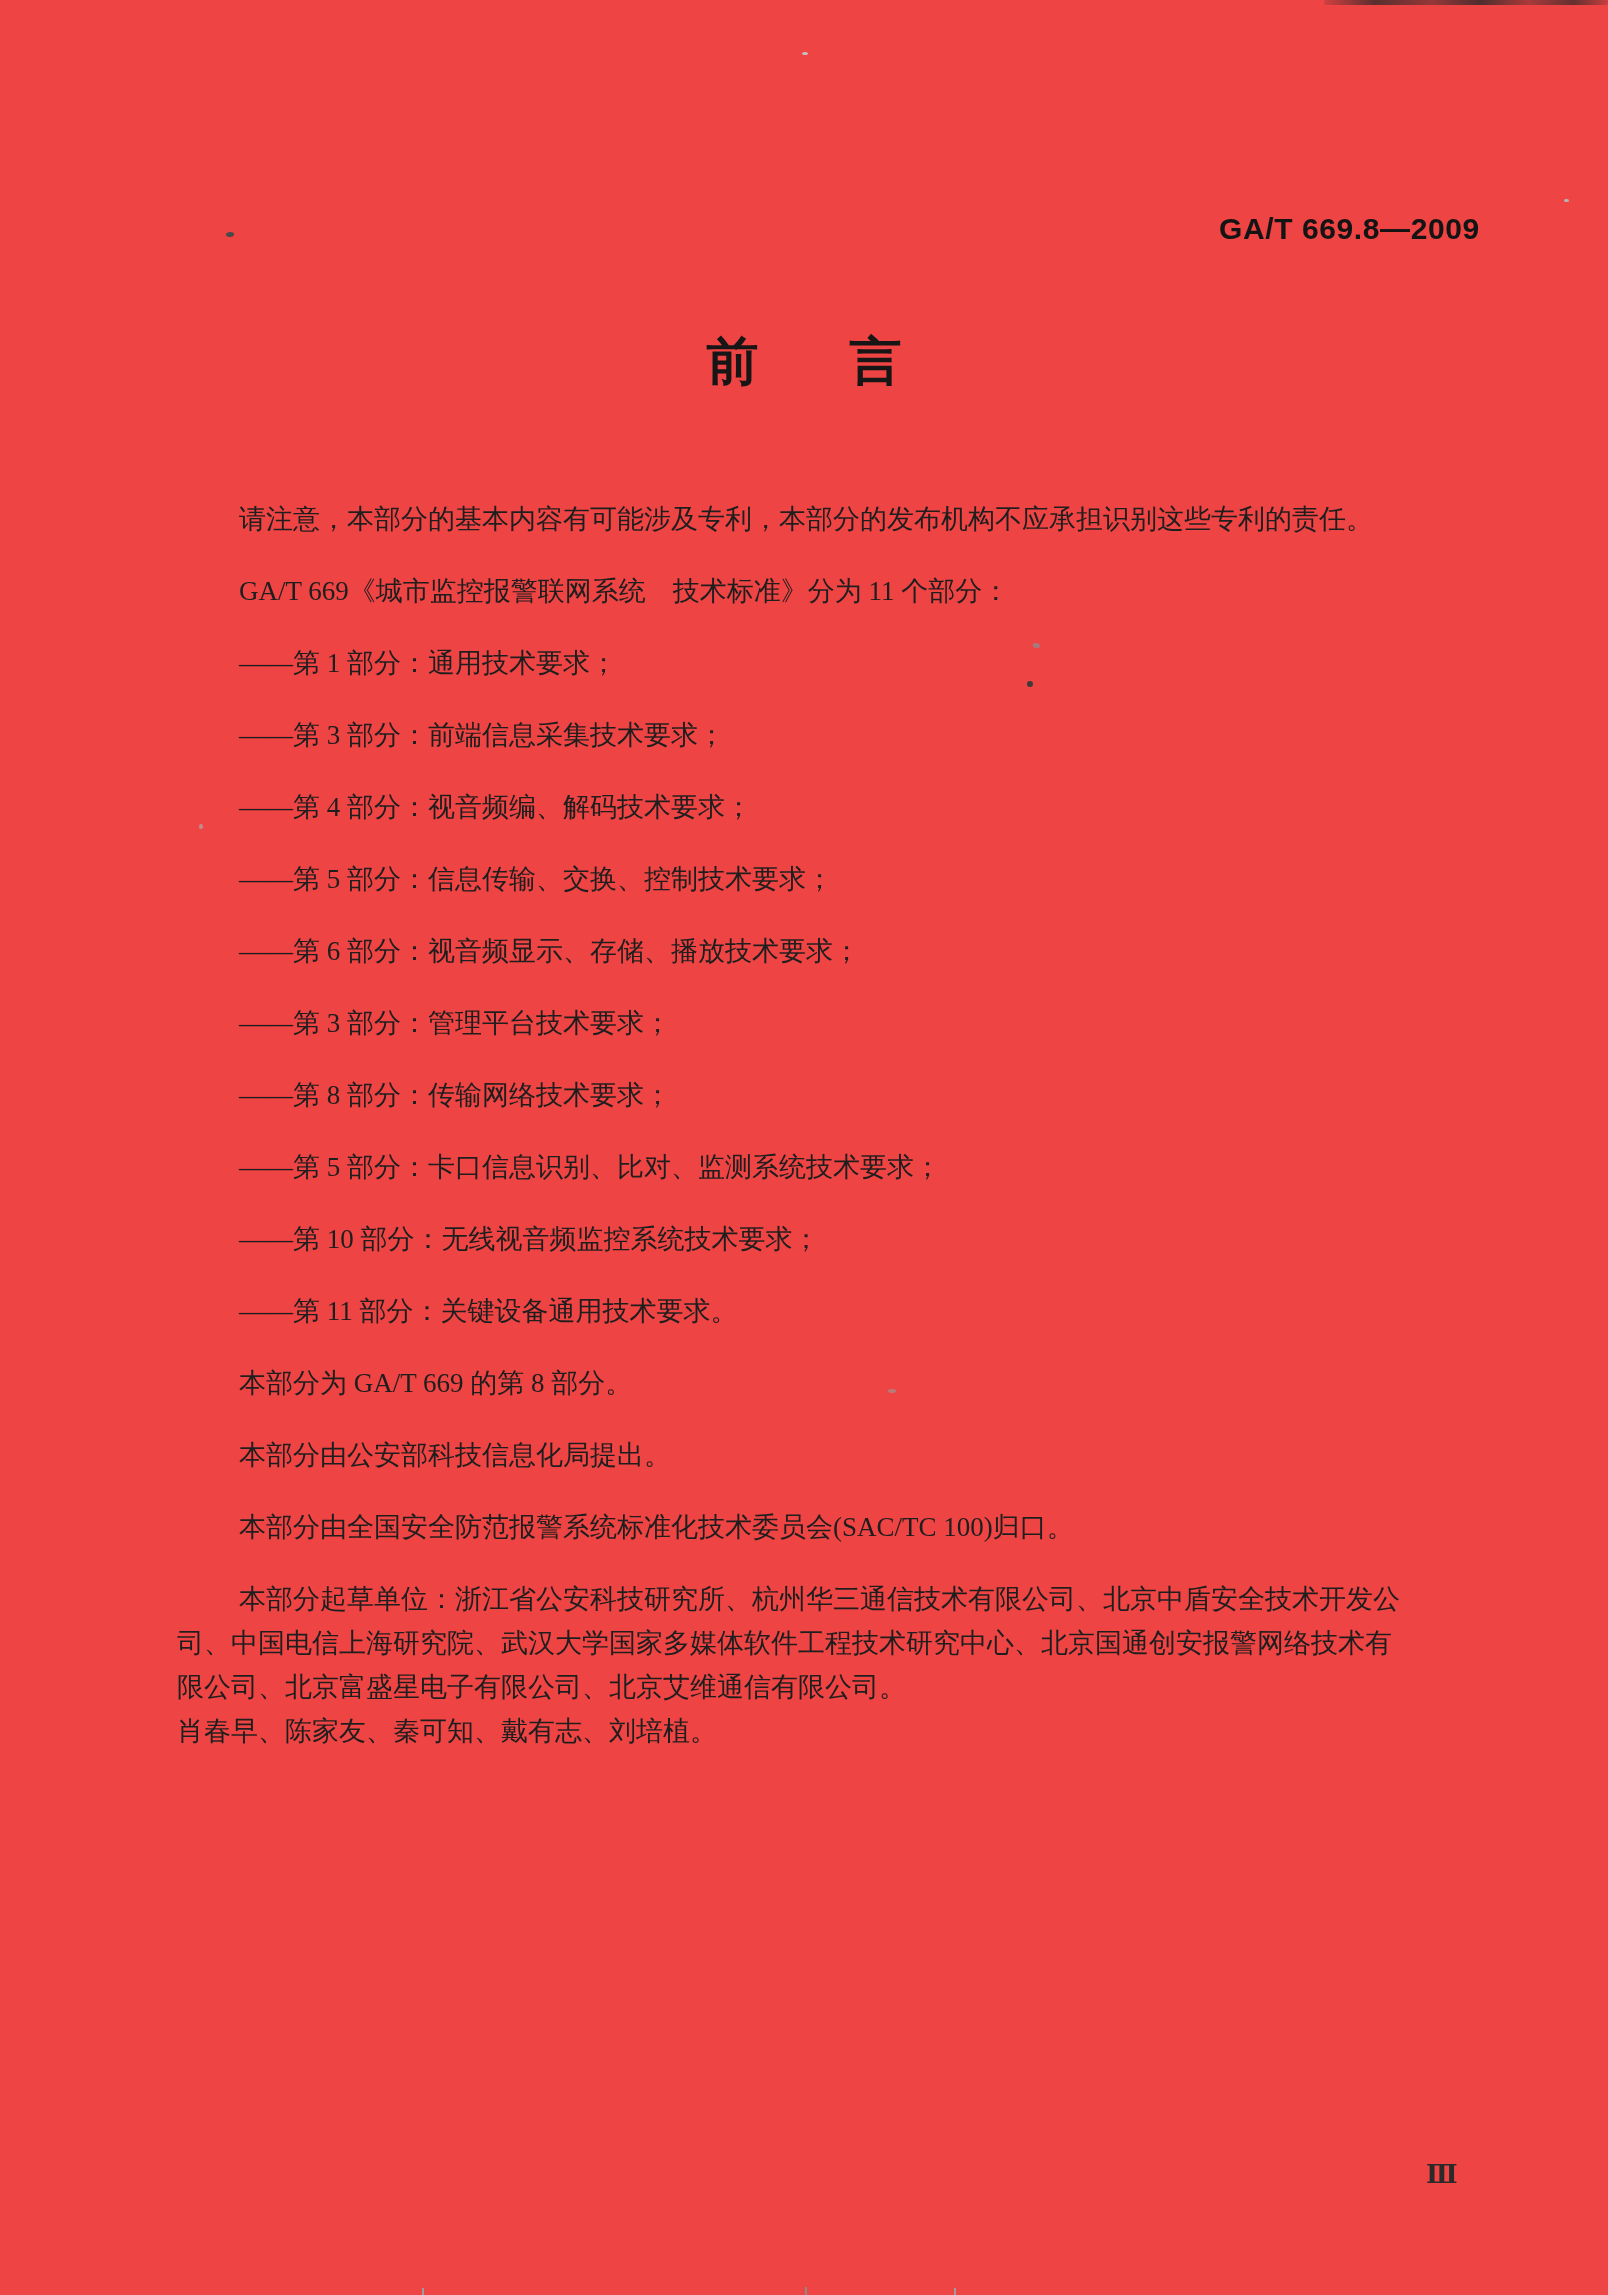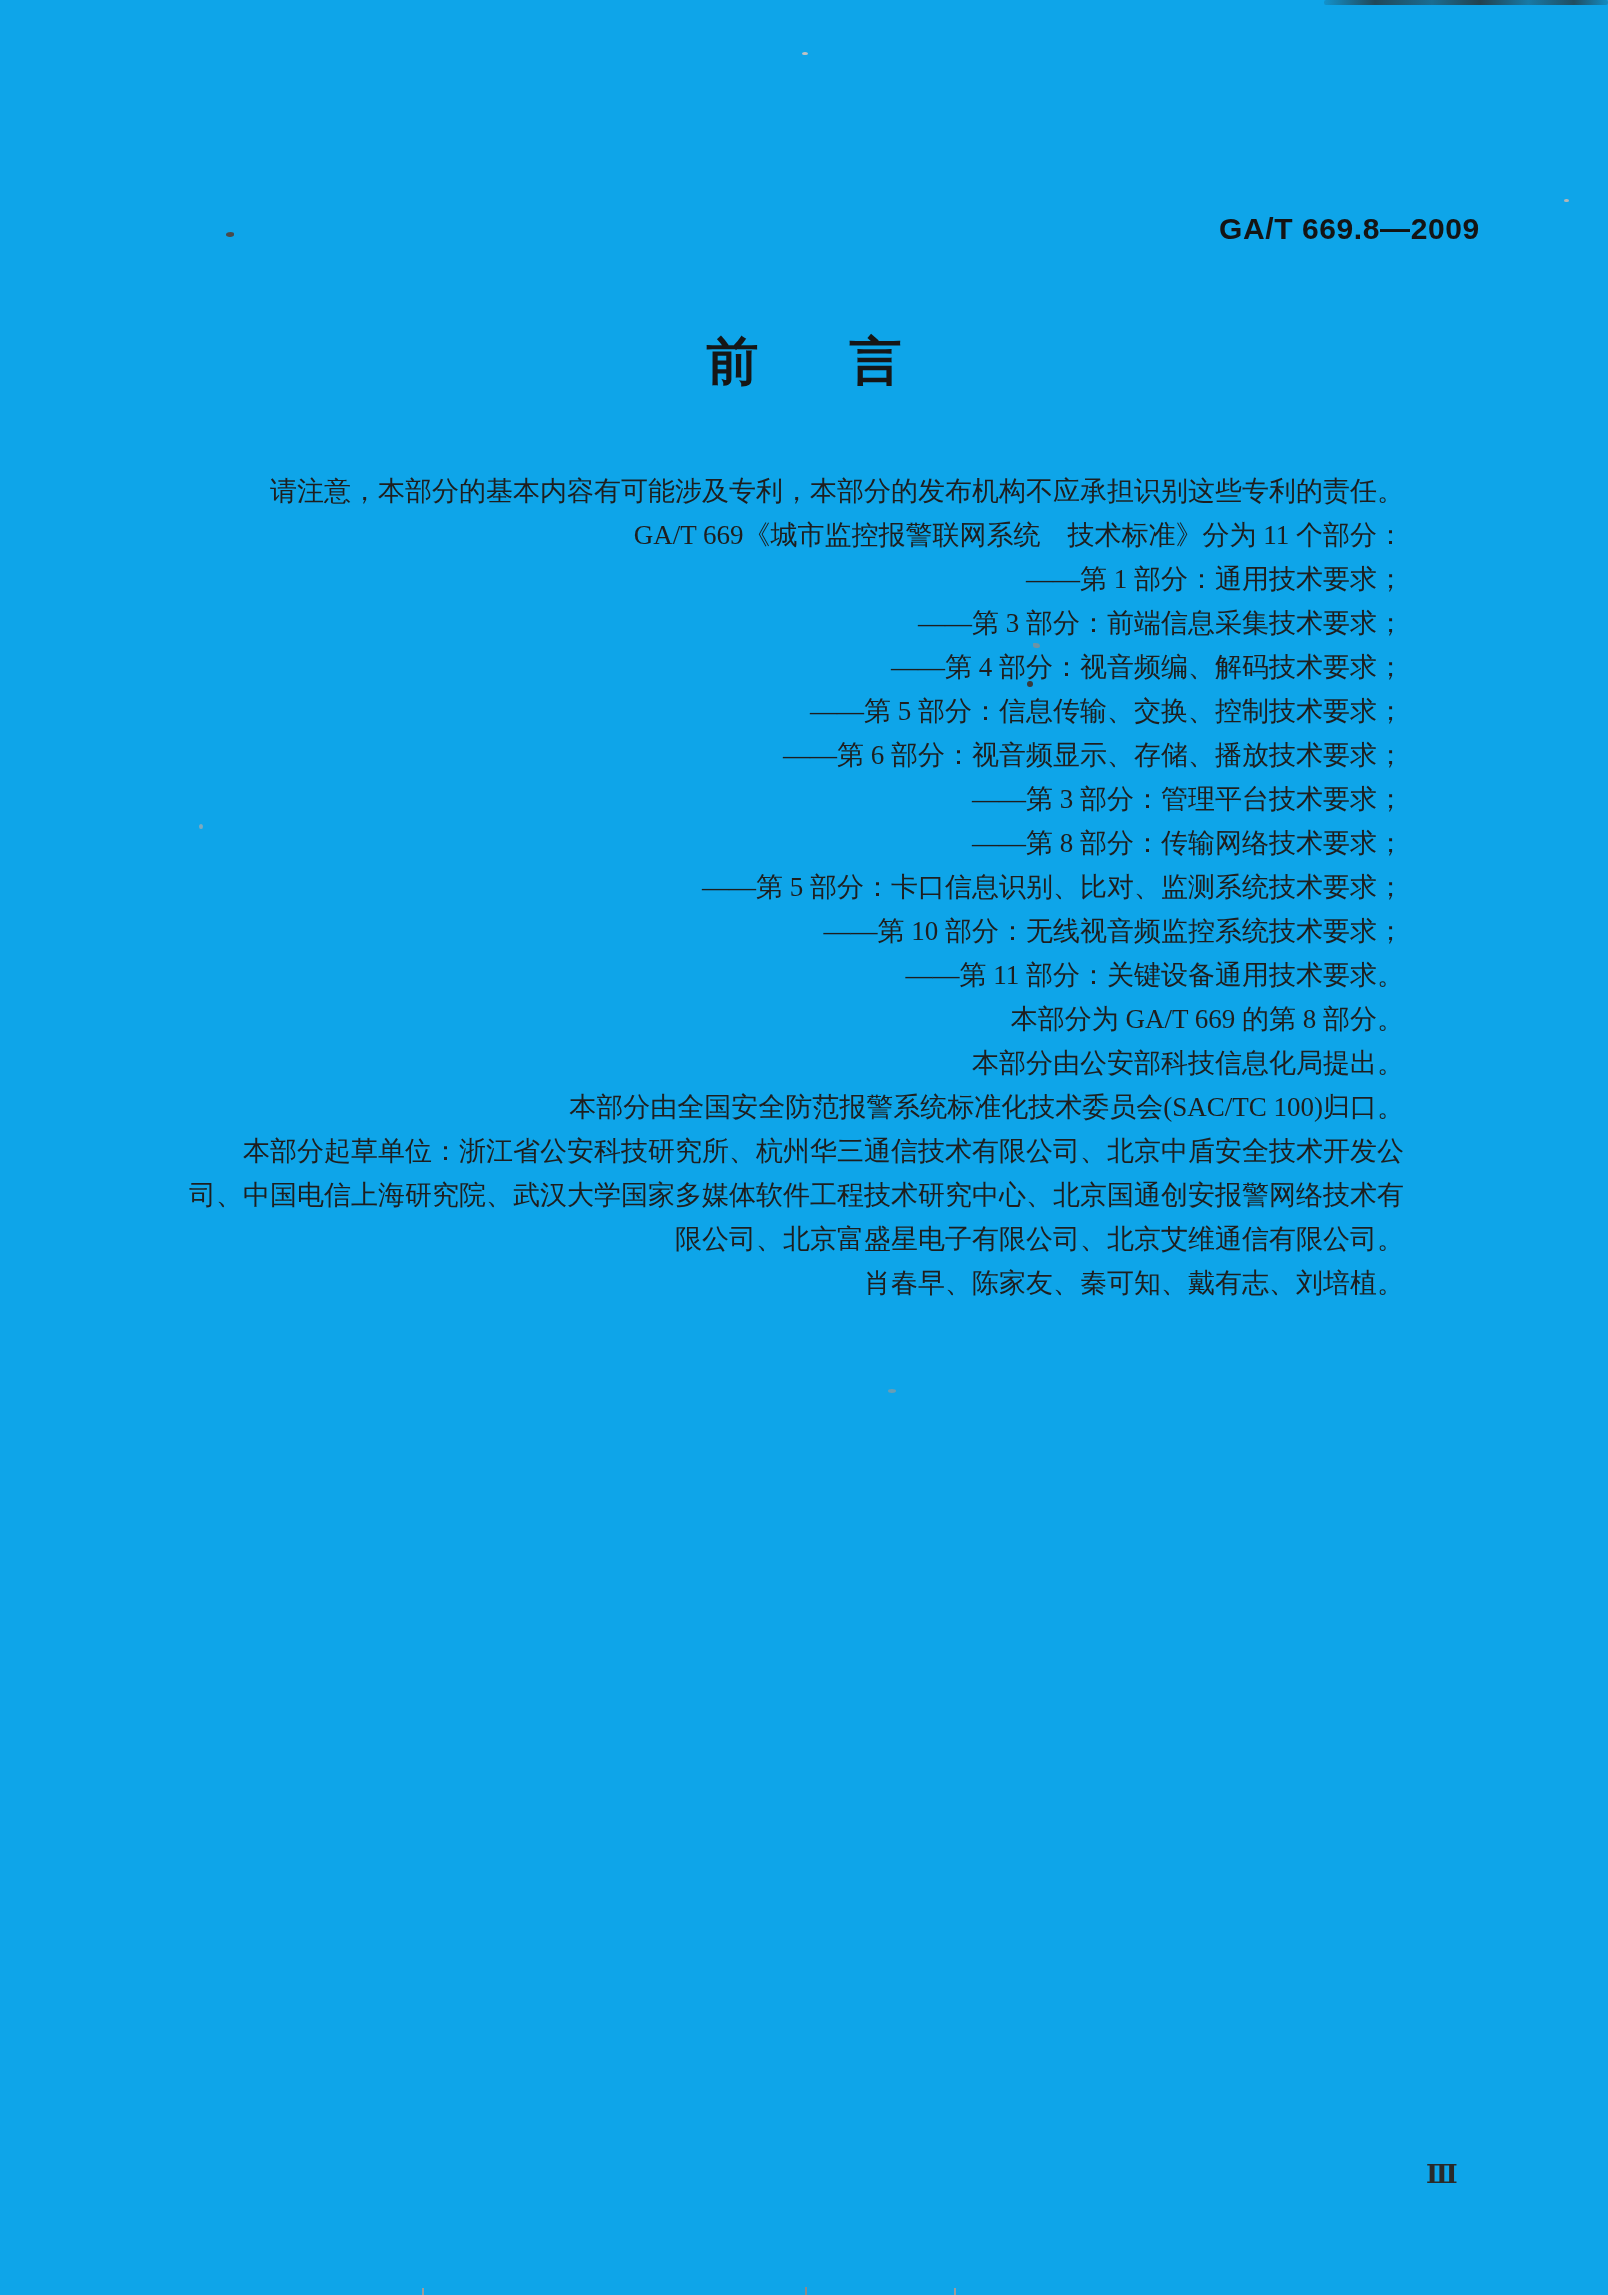--- a/index.html
+++ b/index.html
@@ -1,41 +1,41 @@
 <!DOCTYPE html>
 <html style="font-size:10.4px"><head>
 <meta charset="utf-8">
 <style>
   html,body{margin:0;padding:0;}
   body{
     width:1608px;height:2295px;position:relative;background:#ffffff;
     font-family:"Liberation Serif","DejaVu Serif",serif;color:#1c1c1c;
   }
-  .page{position:absolute;inset:0;background:#0ea5e9;overflow:hidden;text-align:right;}
+  .page{position:absolute;inset:0;background:#ef4444;overflow:hidden;}
 
   .header-code{
     position:absolute;top:212px;left:1219px;
     font-family:"Liberation Sans","DejaVu Sans",sans-serif;
     font-weight:700;font-size:30px;letter-spacing:0.6px;color:#141414;
     white-space:nowrap;
   }
 
   .doc-title{
     position:absolute;top:335px;left:0;width:1608px;
     display:flex;justify-content:center;gap:91px;
     font-family:"Liberation Sans","DejaVu Sans",sans-serif;
     font-weight:700;font-size:52px;color:#161616;line-height:1;
   }
 
   .body-text{
     position:absolute;top:469px;left:177px;width:1227px;
     font-size:27px;color:#1e1e1e;
   }
   .line{height:44px;line-height:44px;white-space:nowrap;}
-  .line.indent{padding-left:62px;}
+  .line.indent{padding-left:62px;margin-top:28px;}
 
   .page-number{
     position:absolute;top:2159px;left:1426px;
     font-size:26px;font-weight:700;color:#2a2a2a;
     font-family:"Liberation Serif","DejaVu Serif",serif;
   }
 
   
   .artifact{position:absolute;pointer-events:none;}
   .smudge-top{

